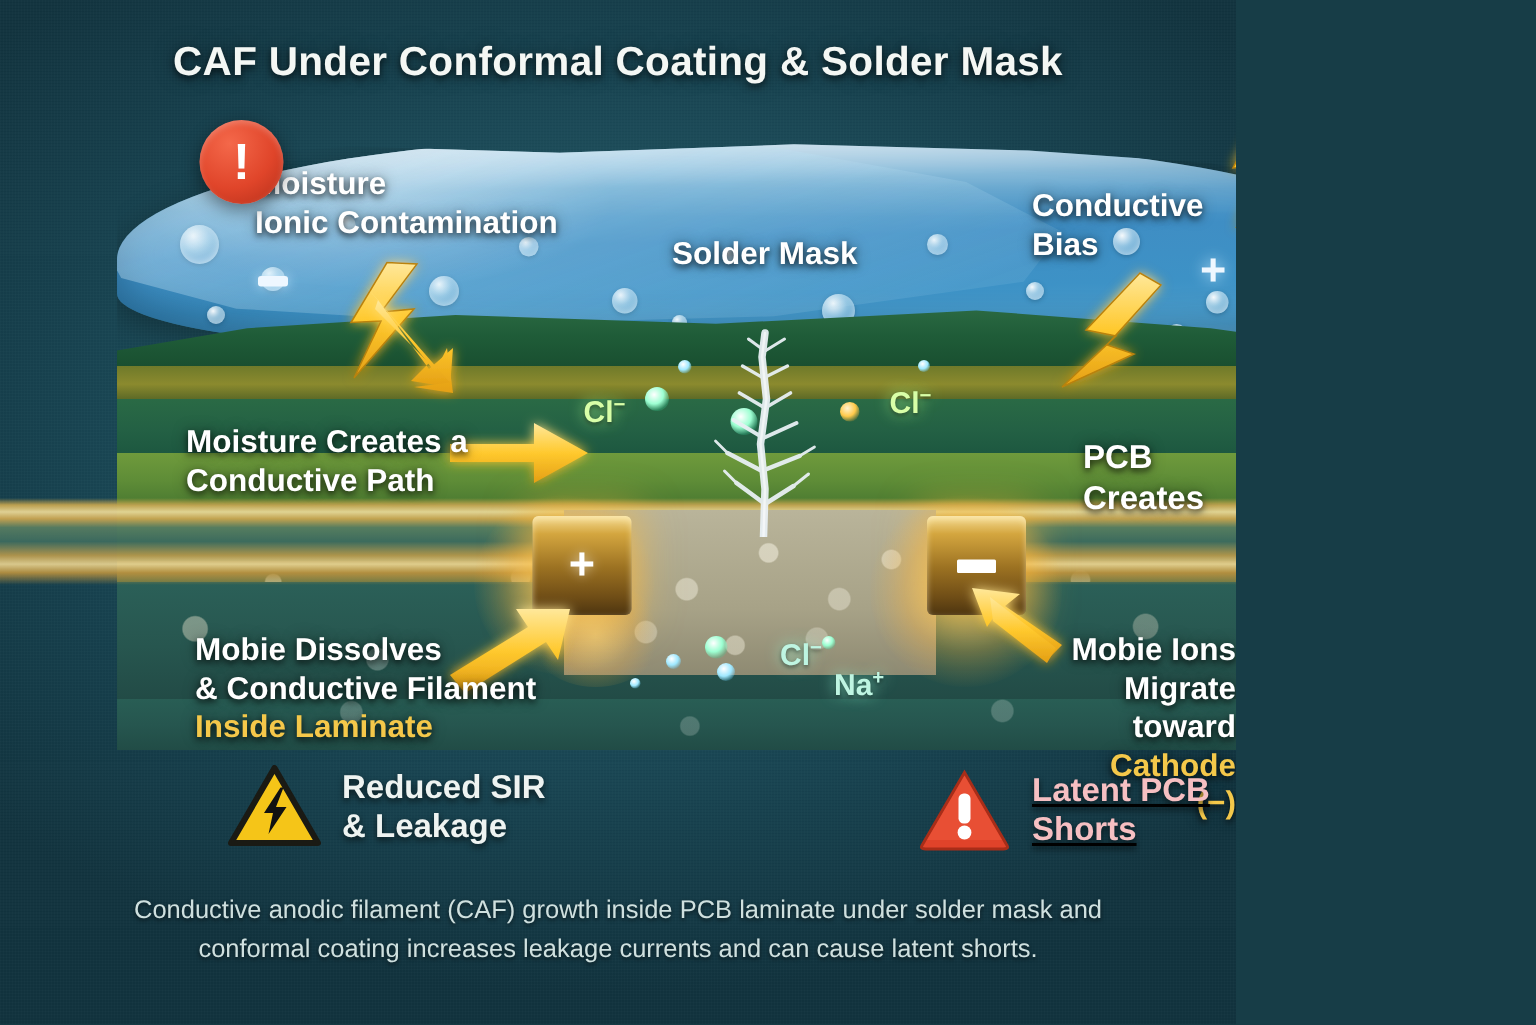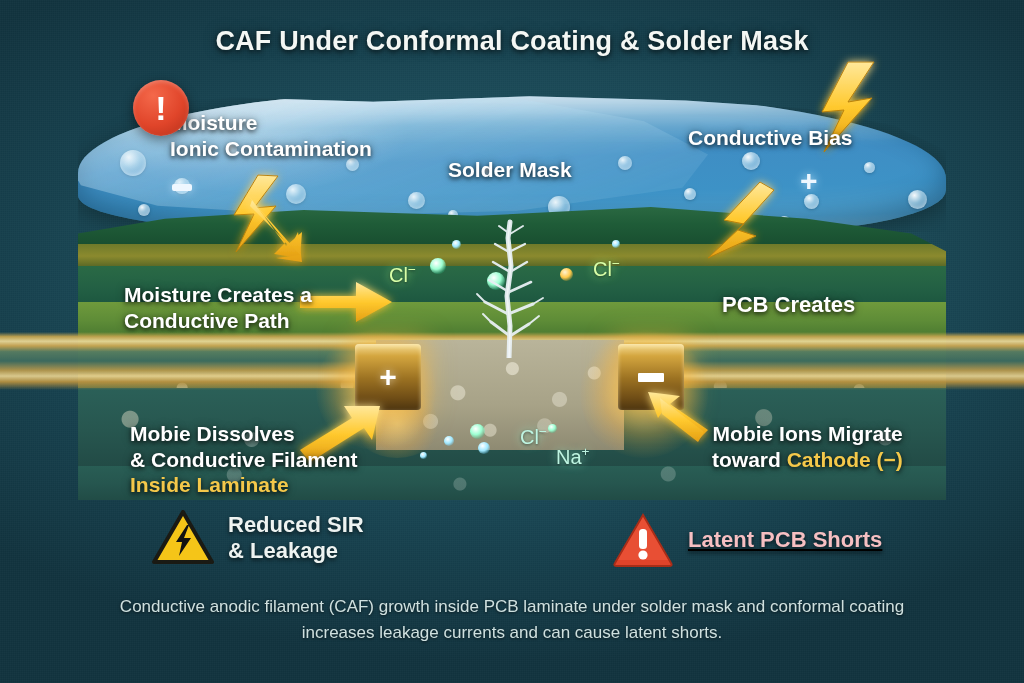--- a/index.html
+++ b/index.html
@@ -2,21 +2,21 @@
 <html><head>
 <meta charset="utf-8">
 <style>
   * { margin:0; padding:0; box-sizing:border-box; }
   body {
     width:1024px; height:683px; overflow:hidden;
     font-family:"Liberation Sans", sans-serif;
     background:#173d47;
   }
   .stage {
-    position:relative; width:1024px; height:683px;
+    position:relative; width:824px; height:683px;
     background:
       radial-gradient(ellipse 70% 55% at 50% 42%, #2a6470 0%, #1f5260 38%, #17414e 70%, #12343f 100%);
     overflow:hidden;
   }
   
   .stage::after{
     content:""; position:absolute; inset:0; pointer-events:none;
     background-image:
       repeating-linear-gradient(0deg, rgba(255,255,255,.013) 0 1px, rgba(0,0,0,.013) 1px 2px),
       repeating-linear-gradient(90deg, rgba(255,255,255,.010) 0 1px, rgba(0,0,0,.010) 1px 2px);
@@ -166,21 +166,21 @@
     background:radial-gradient(circle at 38% 32%, #ffffff, #9dffd2 42%, rgba(60,220,160,.25) 72%, transparent); }
   .ion.amber{ background:radial-gradient(circle at 38% 32%, #fff3cf, #ffc94a 45%, rgba(255,170,40,.20) 75%, transparent); }
   .ion.cyan { background:radial-gradient(circle at 38% 32%, #ffffff, #9fe8ff 45%, rgba(90,200,255,.22) 75%, transparent); }
 
   
   .lbl{ position:absolute; z-index:30; color:#ffffff; font-weight:bold;
     text-shadow:0 2px 4px rgba(0,0,0,.70), 0 0 10px rgba(0,0,0,.40); line-height:1.22; }
   .lbl.md{ font-size:21px; }
   .lbl.lg{ font-size:22px; }
   .amber{ color:#f4c84a; }
-  .ionlbl{ position:absolute; z-index:20; font-weight:normal; font-size:20px;
+  .ionlbl{ position:absolute; z-index:20; font-weight:bold; font-size:20px;
     color:#d9ffa8; text-shadow:0 0 10px rgba(180,255,140,.85), 0 1px 3px rgba(0,0,0,.6); }
   .ionlbl sup{ font-size:.68em; }
   .ionlbl.cy{ color:#bff5e2; text-shadow:0 0 10px rgba(150,255,220,.8), 0 1px 3px rgba(0,0,0,.6); }
 
   
   .warn-circle{
     position:absolute; z-index:35; width:56px; height:56px; border-radius:50%;
     background:radial-gradient(circle at 36% 28%, #f4684a, #e0452a 55%, #b32e19 100%);
     box-shadow:0 4px 12px rgba(0,0,0,.45), inset 0 2px 4px rgba(255,255,255,.25);
     display:flex; align-items:center; justify-content:center;

